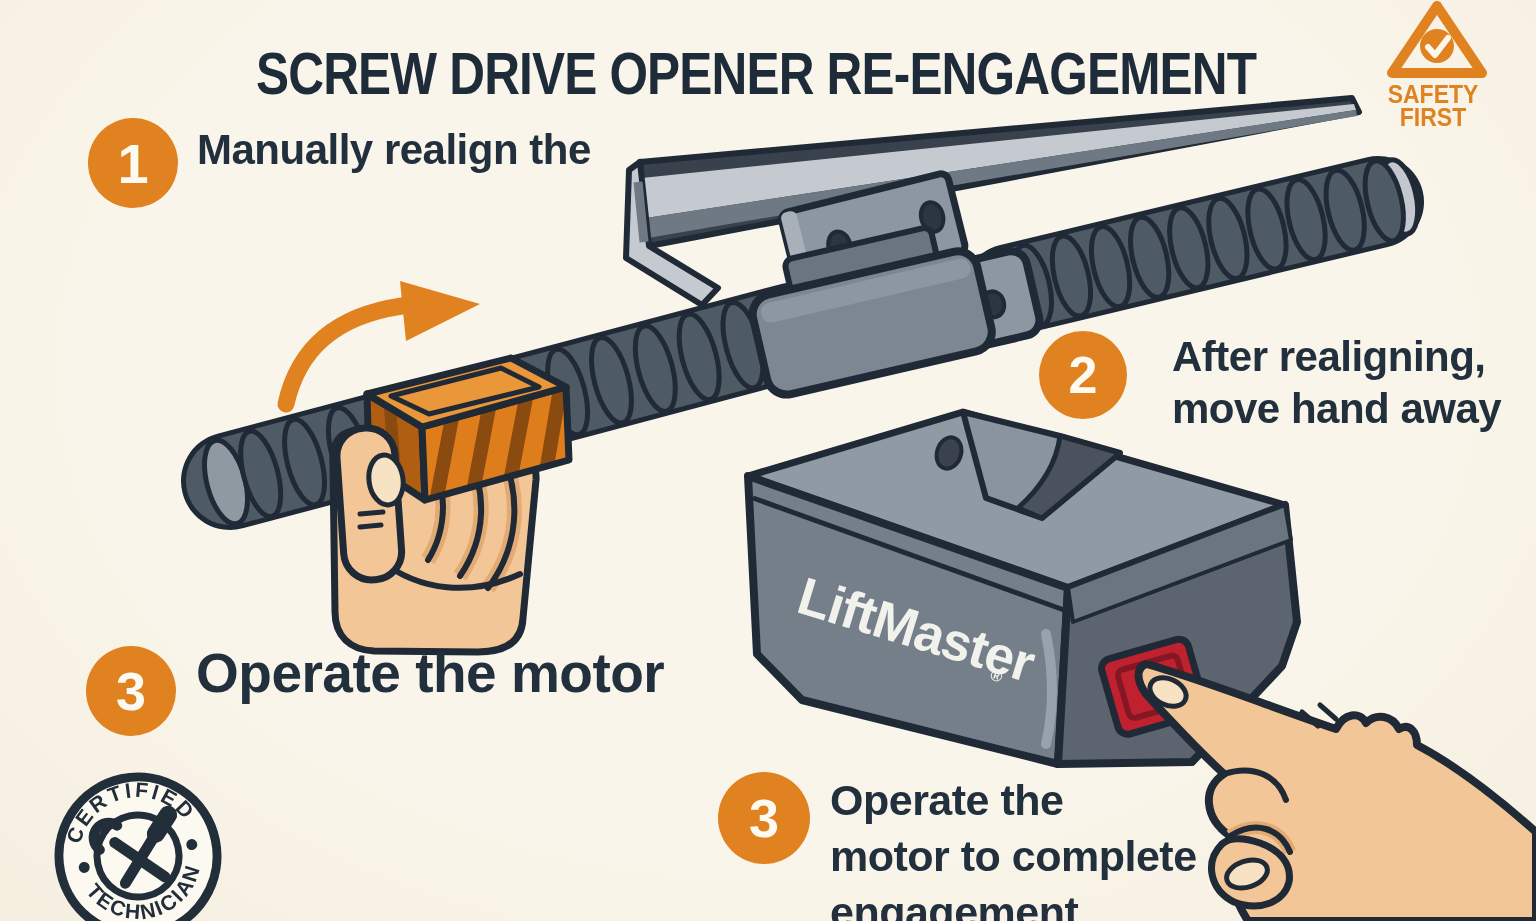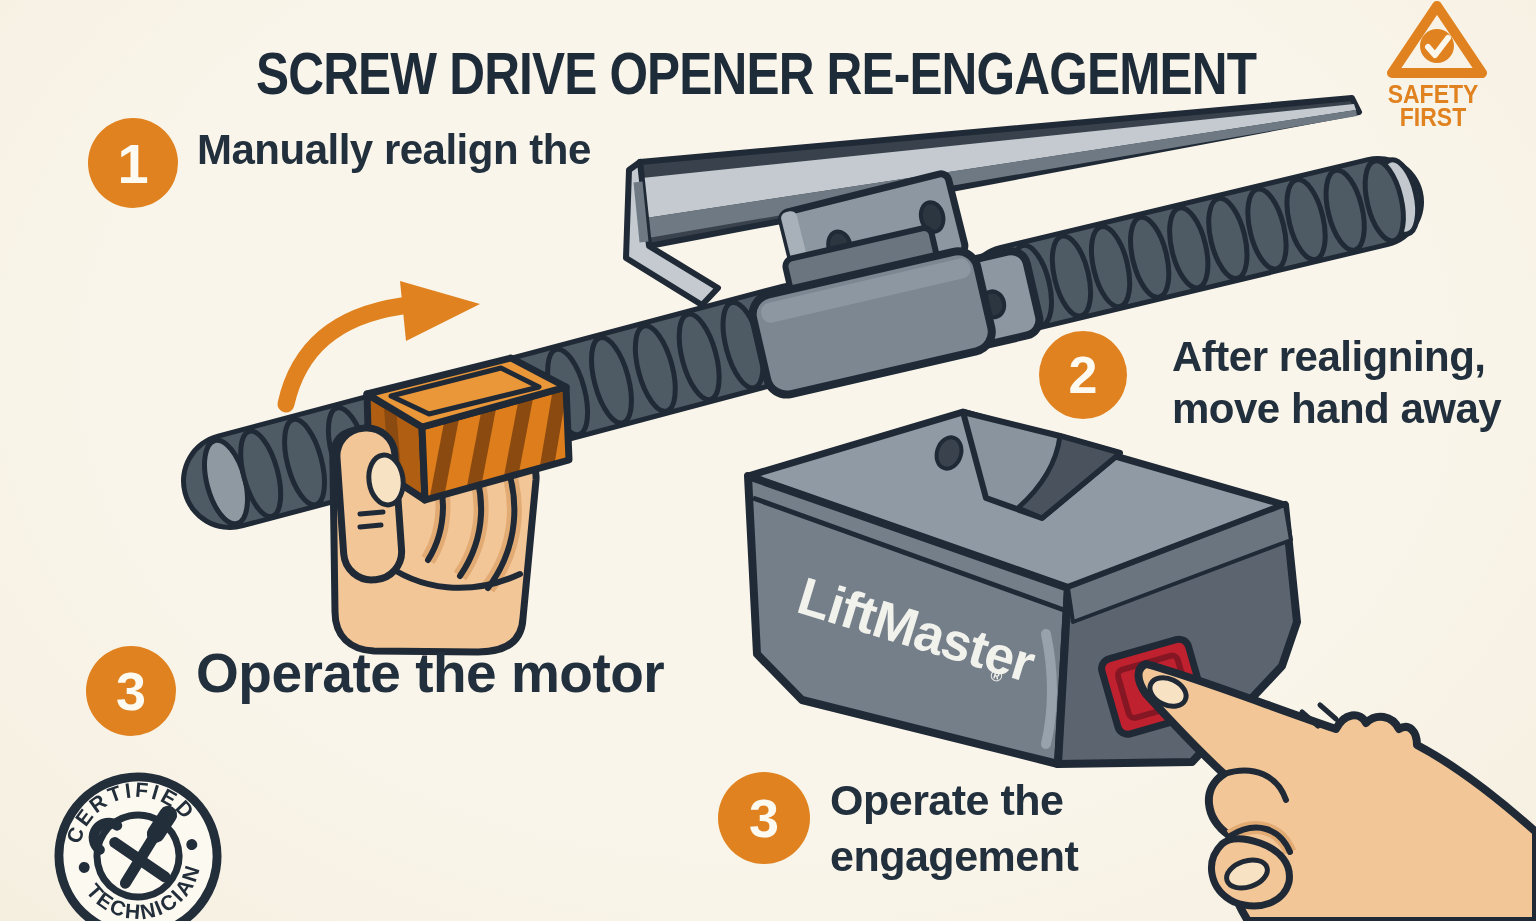--- a/index.html
+++ b/index.html
@@ -238,17 +238,18 @@
     <div class="step-badge" id="s3a-badge">3</div>
     <div class="step-lines" id="s3a-lines">
       <div>Operate the motor</div>
     </div>
   </div>
 
   <div class="step">
     <div class="step-badge" id="s3b-badge">3</div>
     <div class="step-lines" id="s3b-lines">
       <div>Operate the</div>
+      <div>motor to complete</div>
       <div>engagement</div>
     </div>
   </div>
 
 </div>
 
 </body></html>

